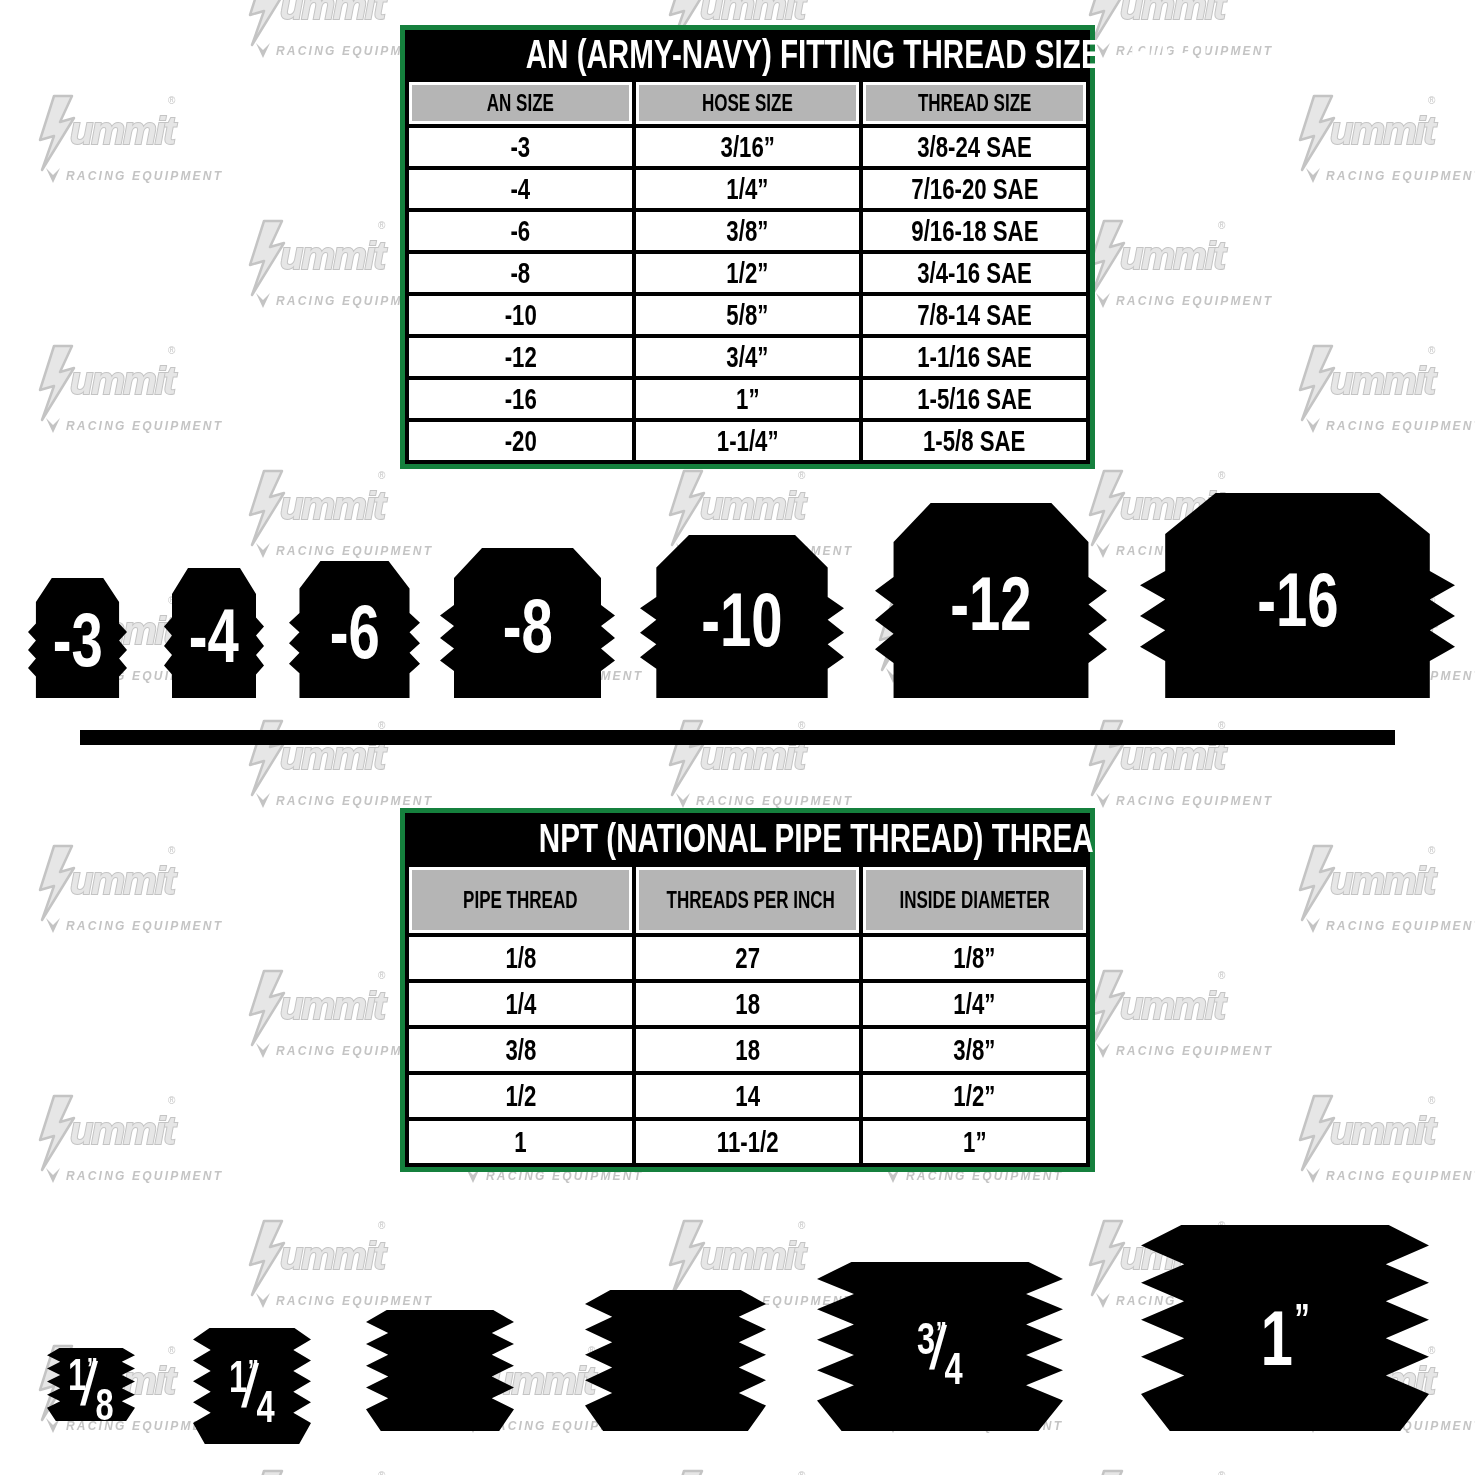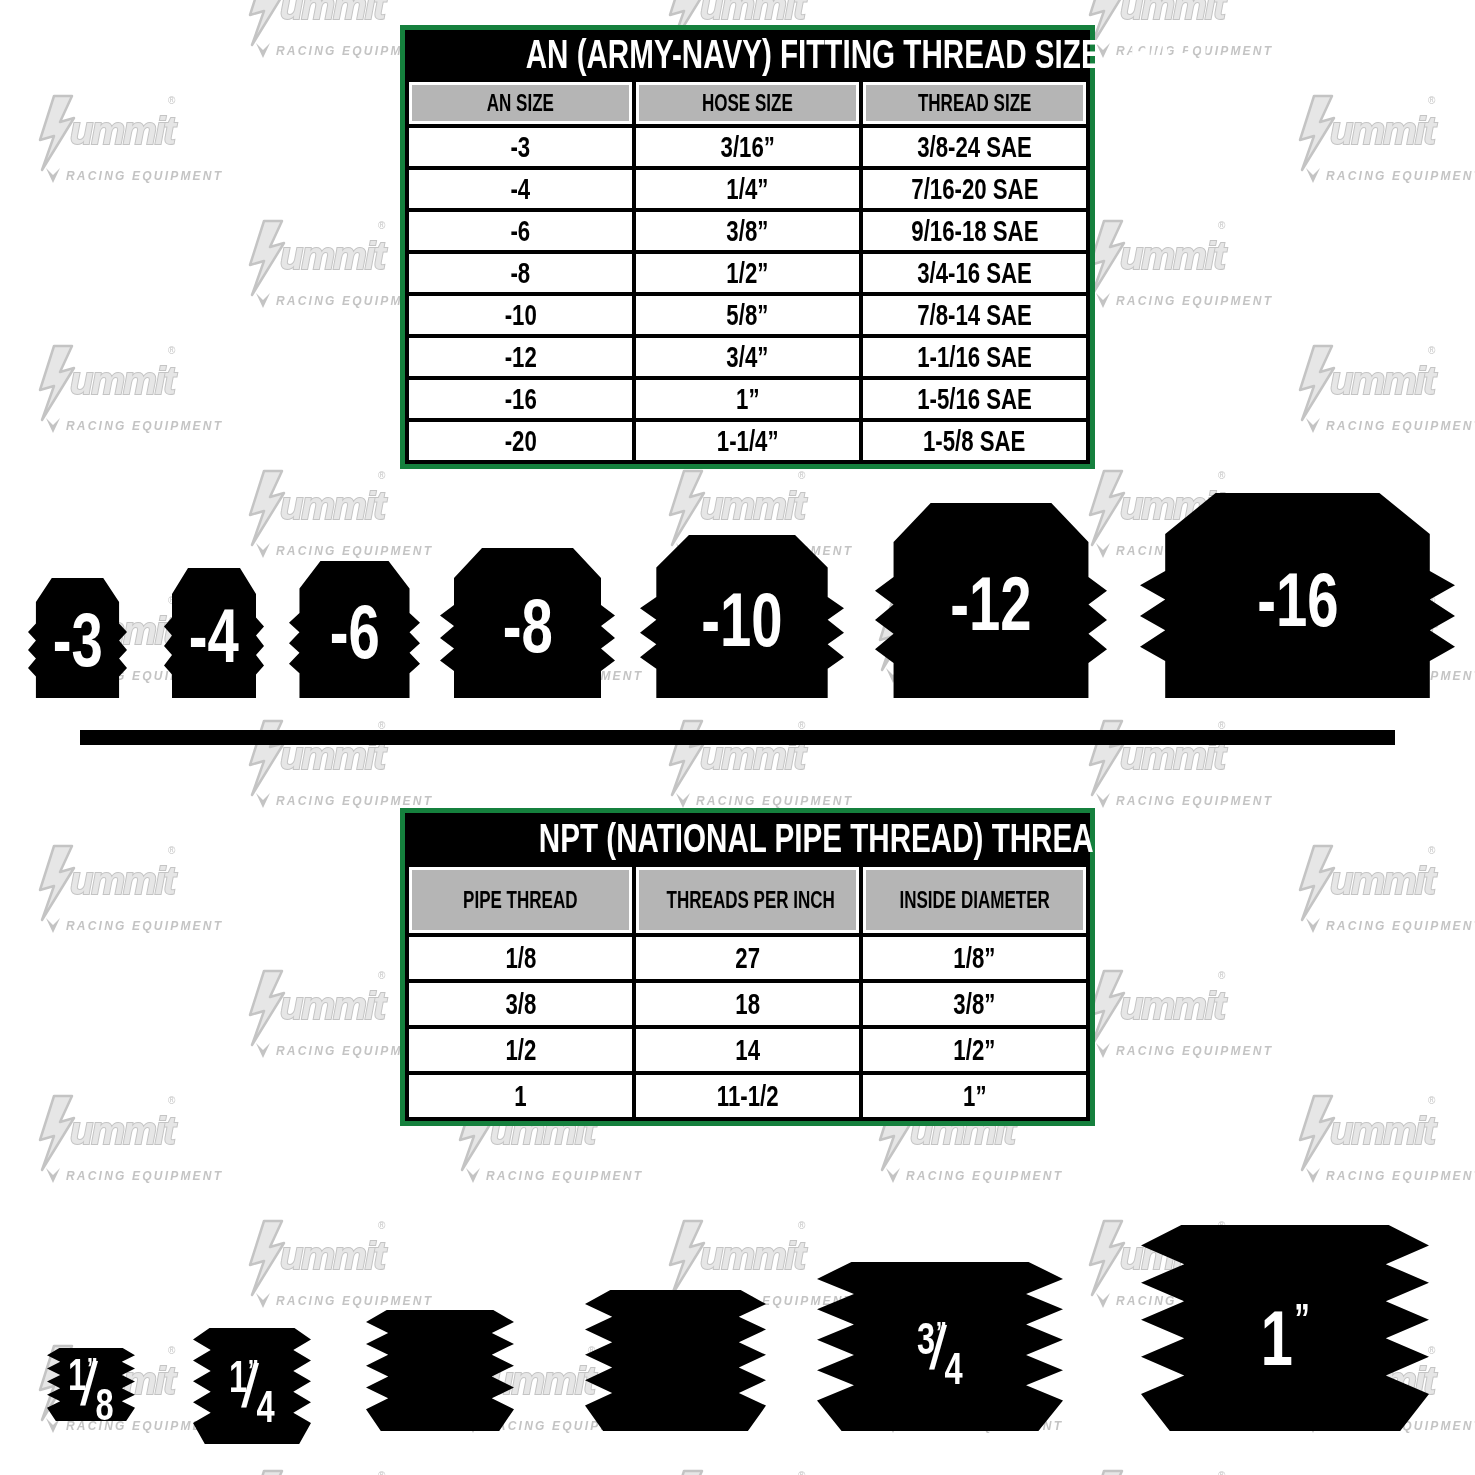--- a/index.html
+++ b/index.html
@@ -499,20 +499,25 @@
             <th><span class="cnd">INSIDE DIAMETER</span></th>
           </tr>
         </thead>
       <tbody id="npt-body">
           <tr>
             <td><span class="cnd">1/8</span></td>
             <td><span class="cnd">27</span></td>
             <td><span class="cnd">1/8”</span></td>
           </tr>
           <tr>
+            <td><span class="cnd">1/4</span></td>
+            <td><span class="cnd">18</span></td>
+            <td><span class="cnd">1/4”</span></td>
+          </tr>
+          <tr>
             <td><span class="cnd">3/8</span></td>
             <td><span class="cnd">18</span></td>
             <td><span class="cnd">3/8”</span></td>
           </tr>
           <tr>
             <td><span class="cnd">1/2</span></td>
             <td><span class="cnd">14</span></td>
             <td><span class="cnd">1/2”</span></td>
           </tr>
           <tr>

